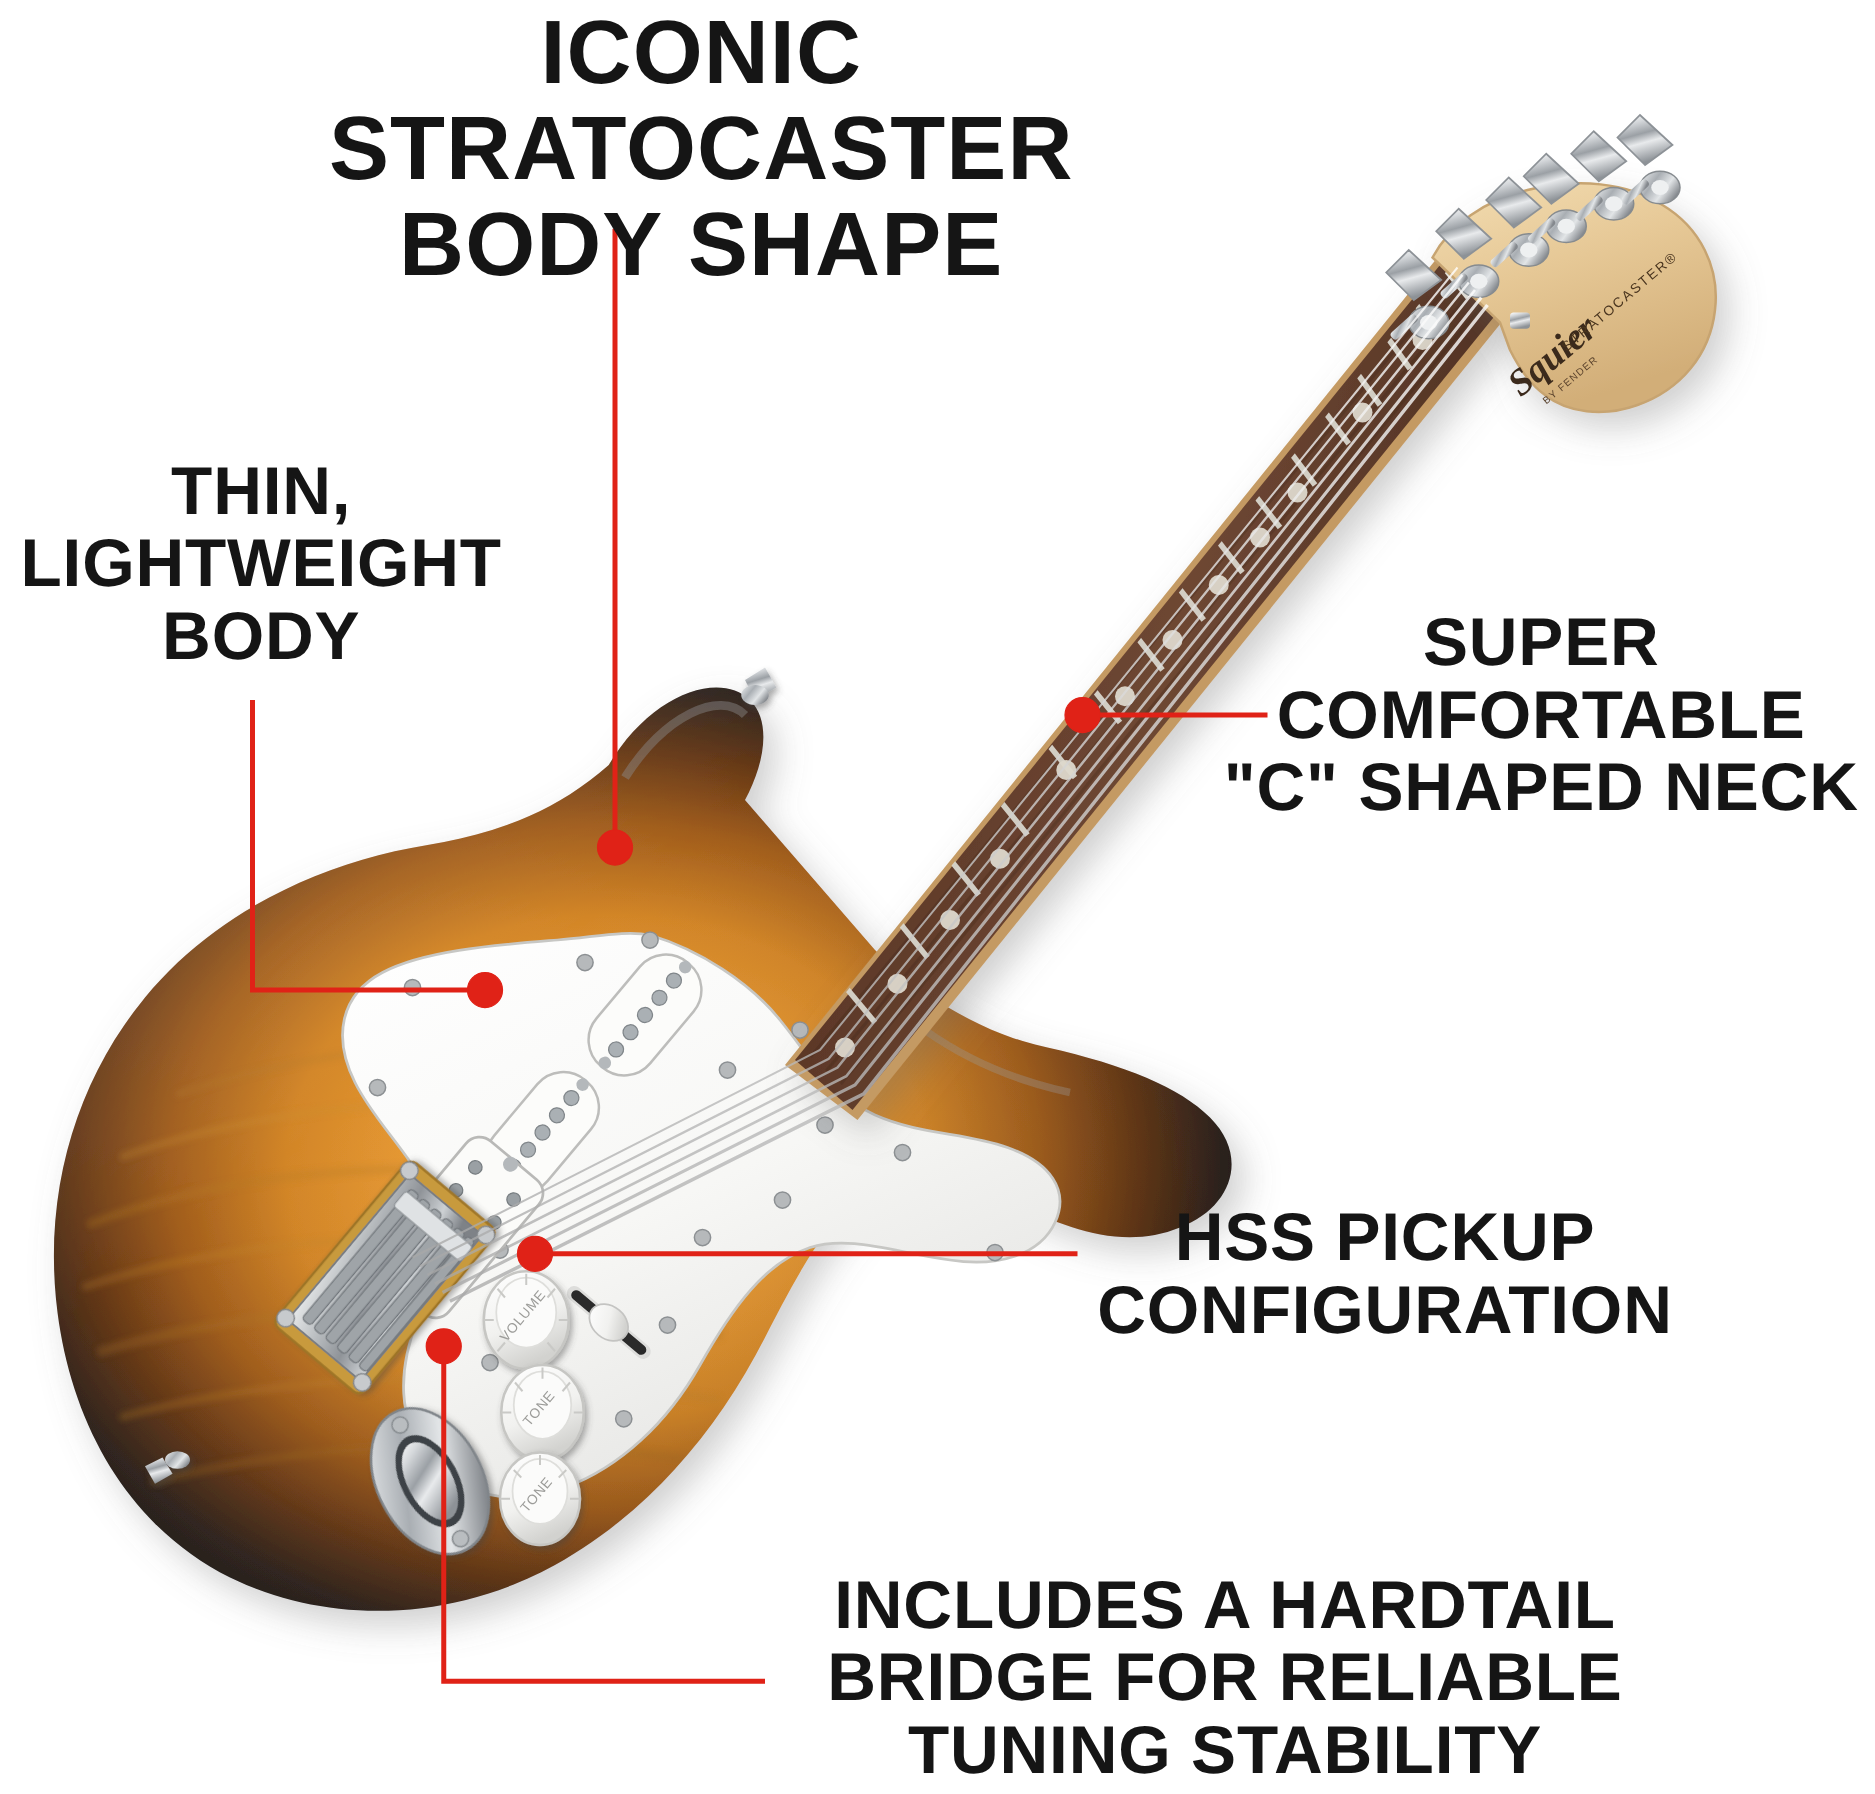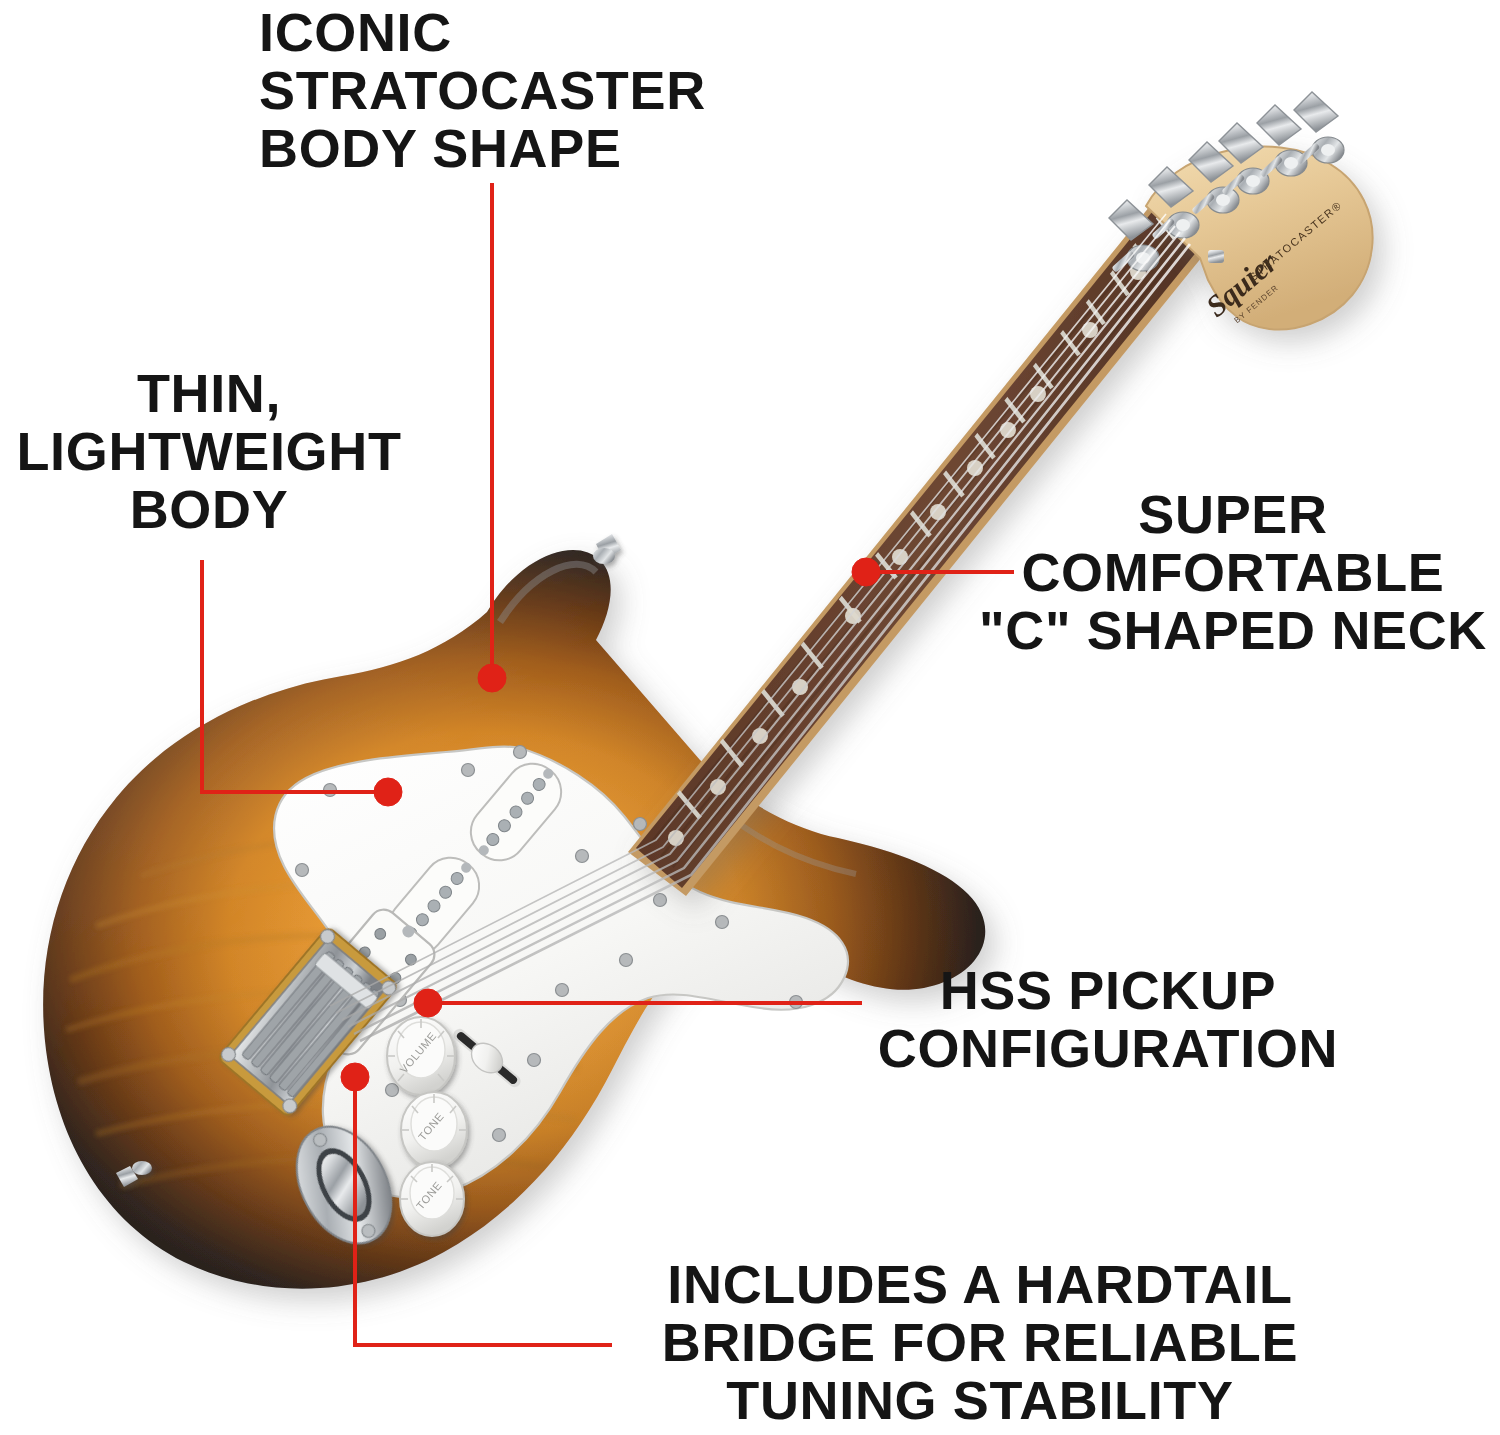--- a/index.html
+++ b/index.html
@@ -2,21 +2,21 @@
 <html><head>
 <meta charset="utf-8">
 <style>
   html,body{margin:0;padding:0;background:#ffffff;}
   body{width:1500px;height:1435px;position:relative;overflow:hidden;
        font-family:"Liberation Sans","DejaVu Sans",sans-serif;background:#fff;}
   #stage{position:absolute;inset:0;width:1500px;height:1435px;}
   .callout-text{position:absolute;font-weight:700;color:#151515;
        letter-spacing:0.012em;line-height:1.07;text-transform:uppercase;
        white-space:pre-line;}
-  #txt-body-shape{left:259px;top:4px;width:604px;font-size:54px;}
+  #txt-body-shape{left:259px;top:4px;width:604px;text-align:center;font-size:72px;}
   #txt-lightweight{left:-93px;top:365px;width:604px;text-align:center;font-size:54px;}
   #txt-neck{left:931px;top:486px;width:604px;text-align:center;font-size:54px;}
   #txt-pickup{left:806px;top:962px;width:604px;text-align:center;font-size:54px;}
   #txt-bridge{left:634px;top:1256px;width:692px;text-align:center;font-size:54px;}
   svg{position:absolute;left:0;top:0;}
 </style>
 </head>
 <body>
 
 <div id="stage">

